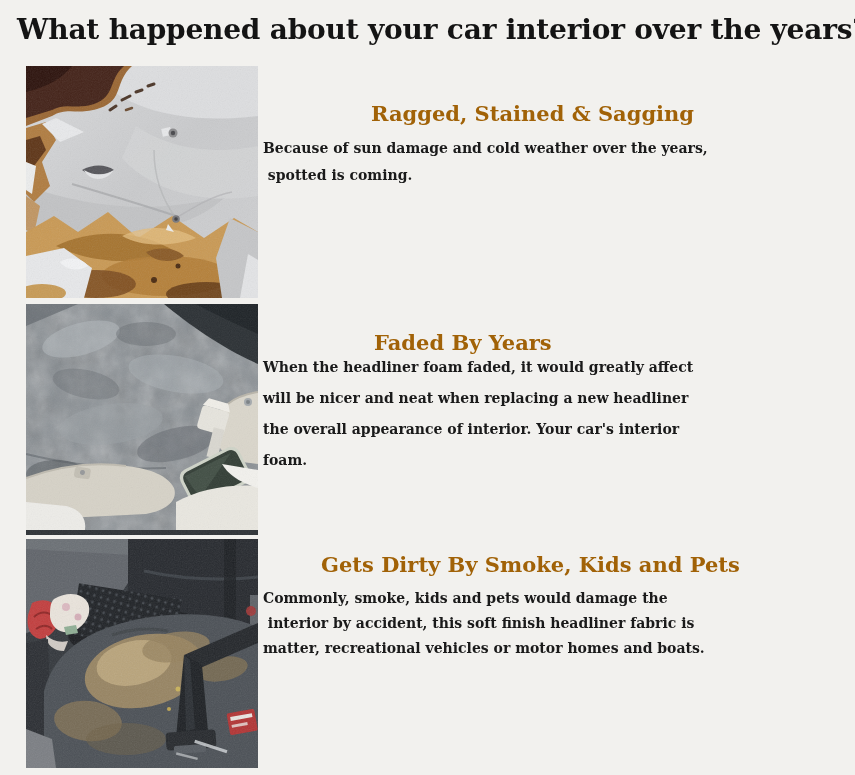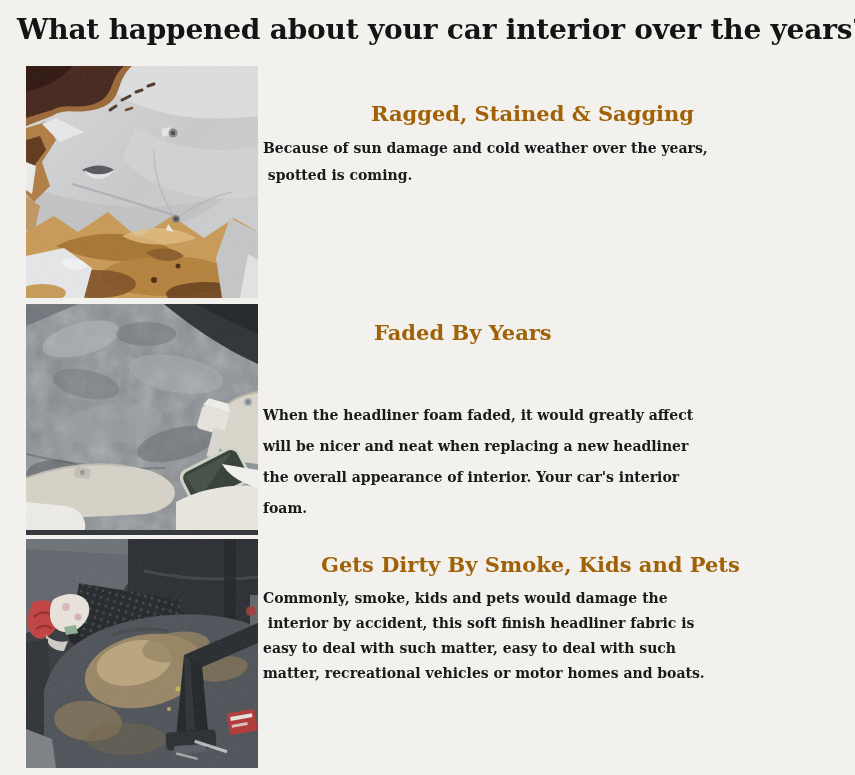--- a/index.html
+++ b/index.html
@@ -13,26 +13,26 @@
     left:17px;top:13px;font-size:28px;font-weight:bold;
     letter-spacing:-0.2px;white-space:nowrap;color:#141414;
   }
   .photo{left:26px;width:232px;overflow:hidden;background:#c9cacc;}
   #photo1{top:66px;height:232px;}
   #photo2{top:304px;height:231px;}
   #photo3{top:539px;height:229px;}
   .photo svg{display:block;width:100%;height:100%;}
   .heading{font-size:21px;font-weight:bold;line-height:1;white-space:nowrap;color:#a16207;}
   #h1{left:371px;top:103px;}
-  #h2{left:374px;top:322px;text-align:center;}
+  #h2{left:374px;top:332px;text-align:center;}
   #h3{left:321px;top:554px;}
   .bodyblock{left:263px;font-size:14px;font-weight:bold;color:#1a1a1a;}
   .bodyblock .bline{white-space:pre;}
   #b1{top:135px;} #b1 .bline{line-height:27px;}
-  #b2{top:352px;margin-top:48px;} #b2 .bline{line-height:31px;}
+  #b2{top:352px;} #b2 .bline{line-height:31px;}
   #b3{top:586px;} #b3 .bline{line-height:25px;}
 </style>
 </head>
 <body>
 
 <div class="abs title">What happened about your car interior over the years?</div>
 
 <div class="abs photo" id="photo1">
   <svg viewBox="0 0 232 232" preserveAspectRatio="none">
     <defs>
@@ -214,15 +214,14 @@
   <div class="bline">When the headliner foam faded, it would greatly affect</div>
   <div class="bline">will be nicer and neat when replacing a new headliner</div>
   <div class="bline">the overall appearance of interior. Your car's interior</div>
   <div class="bline">foam.</div>
 </div>
 
 <div class="abs heading" id="h3">Gets Dirty By Smoke, Kids and Pets</div>
 <div class="abs bodyblock" id="b3">
   <div class="bline">Commonly, smoke, kids and pets would damage the</div>
   <div class="bline"> interior by accident, this soft finish headliner fabric is</div>
-  <div class="bline">easy to deal with such matter, easy to deal with such</div>
   <div class="bline">matter, recreational vehicles or motor homes and boats.</div>
 </div>
 
 </body></html>

